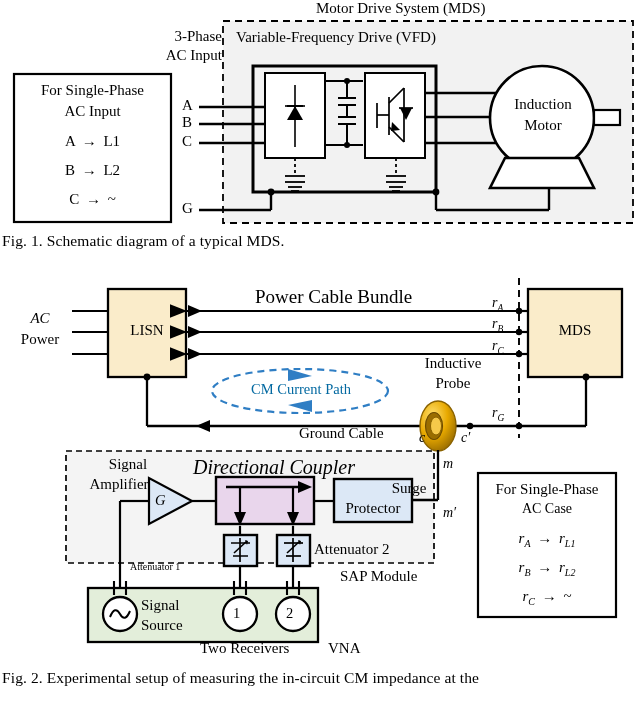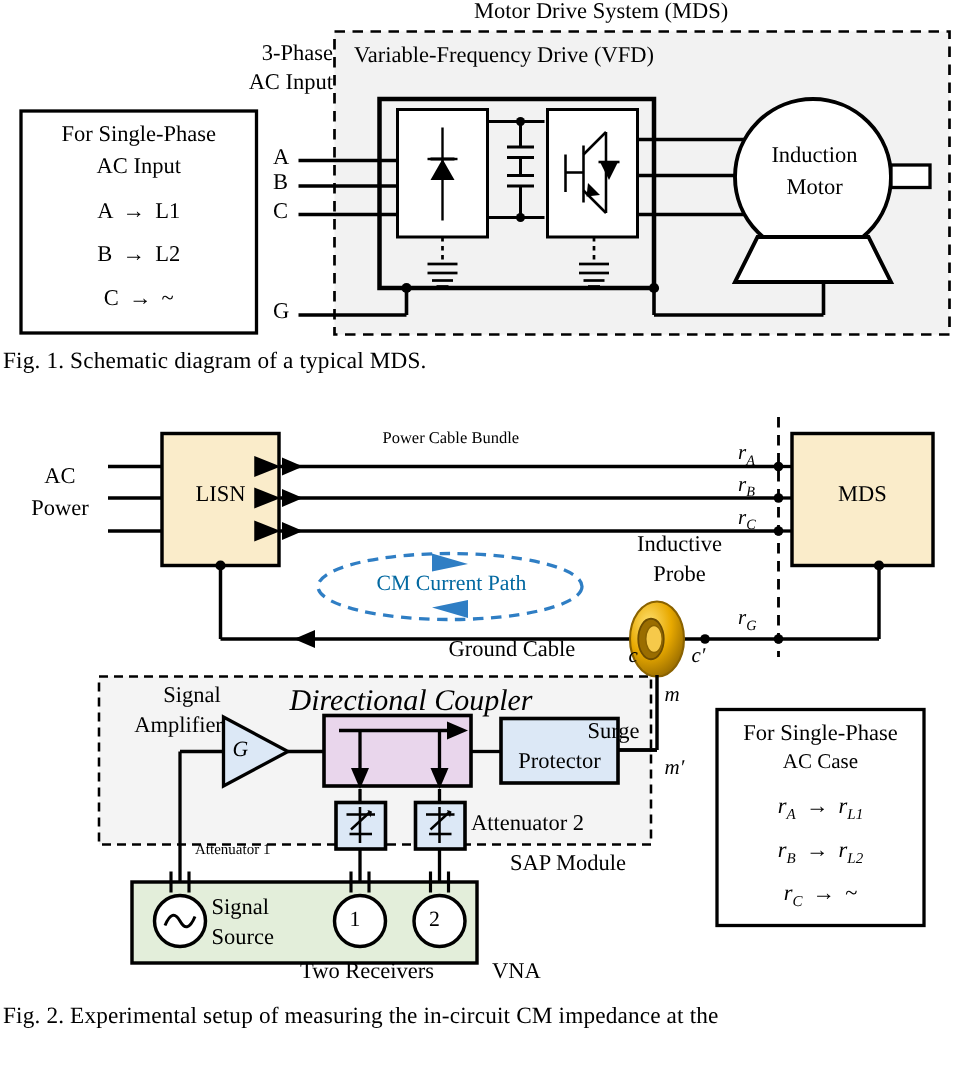--- a/index.html
+++ b/index.html
@@ -287,27 +287,27 @@
   <span>L2</span>
 </div>
 <div style="position:absolute;left:14px;top:191px;width:157px;text-align:center;font-size:15px;">
   <span>C</span>
   <span style="margin:0 3px;">→</span>
   <span>~</span>
 </div>
 
 <div class="cap fig1cap">Fig. 1. Schematic diagram of a typical MDS.</div>
 
-<div style="position:absolute;left:10px;top:310px;width:60px;text-align:center;font-size:15px;">AC</div>
+<div style="position:absolute;left:10px;top:310px;width:60px;text-align:center;font-size:15px;font-style:italic;">AC</div>
 <div style="position:absolute;left:10px;top:331px;width:60px;text-align:center;font-size:15px;">Power</div>
 
 <div style="position:absolute;left:108px;top:322px;width:78px;text-align:center;font-size:15px;">LISN</div>
 <div style="position:absolute;left:528px;top:322px;width:94px;text-align:center;font-size:15px;">MDS</div>
 
-<div style="position:absolute;left:255px;top:286px;font-size:11px;white-space:nowrap;">Power Cable Bundle</div>
+<div style="position:absolute;left:255px;top:286px;font-size:19px;white-space:nowrap;">Power Cable Bundle</div>
 
 <div style="position:absolute;left:299px;top:425px;font-size:15px;white-space:nowrap;">Ground Cable</div>
 
 <div style="position:absolute;left:240px;top:381px;width:122px;text-align:center;font-size:14.5px;color:#0369a1;">CM Current Path</div>
 
 <div style="position:absolute;left:413px;top:355px;width:80px;text-align:center;font-size:15px;">Inductive</div>
 <div style="position:absolute;left:413px;top:375px;width:80px;text-align:center;font-size:15px;">Probe</div>
 
 <div style="position:absolute;left:492px;top:295px;font-size:14px;font-style:italic;">
   <span>r</span><sub style="font-size:9.5px;">A</sub>

